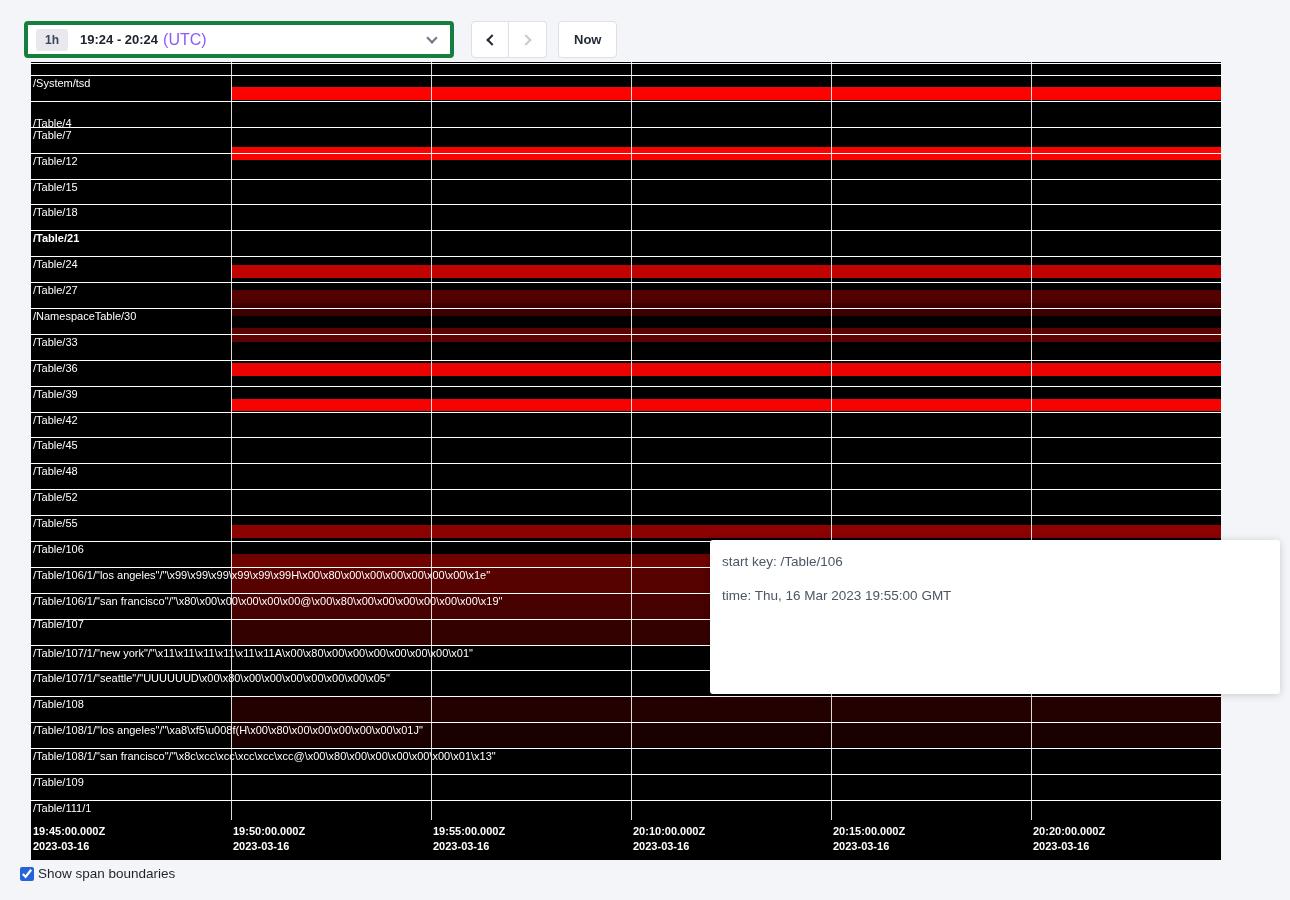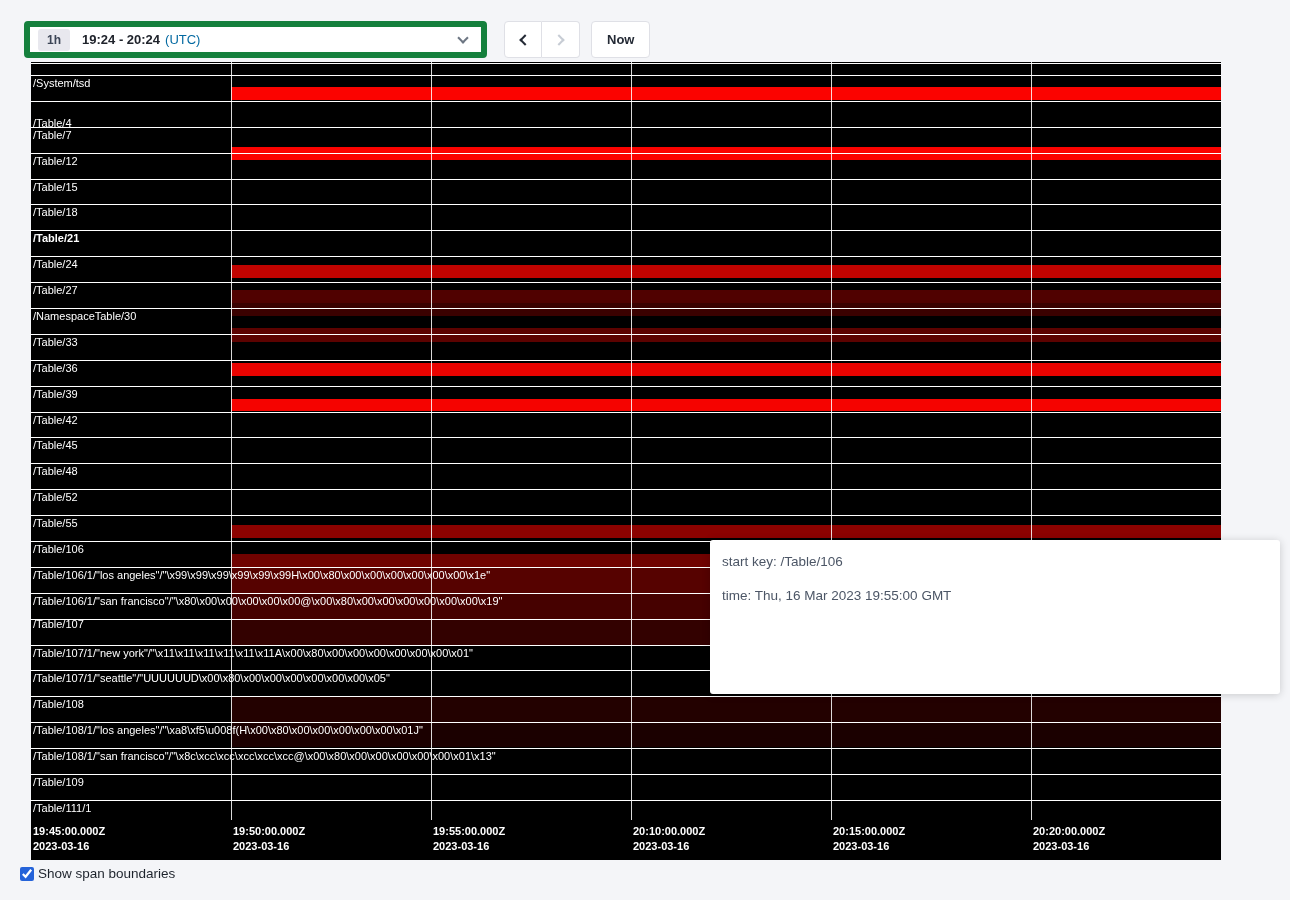--- a/index.html
+++ b/index.html
@@ -6,29 +6,29 @@
   html,body { margin:0; padding:0; }
   body {
     width:1290px; height:900px; position:relative; overflow:hidden;
     background:#f4f5f8;
     font-family:"Liberation Sans", sans-serif;
   }
 
   
   .toolbar { position:absolute; left:24px; top:21px; height:37px; display:flex; align-items:stretch; }
   .time-selector {
-    width:463px; background:#fff; border:6px solid #15803d; border-radius:4px;
+    width:430px; background:#fff; border:4px solid #15803d; border-radius:4px;
     display:flex; align-items:center; padding:0 14px 0 8px; cursor:pointer;text-align:center;
   }
   .duration-badge {
     background:#e8e8ee; border-radius:3px; font-size:12px; font-weight:bold;
     color:#3c4556; padding:4px 9px; margin-right:12px;
   }
   .range-main { font-size:13px; font-weight:bold; color:#20242c; margin-right:5px; white-space:nowrap; }
-  .range-tz { font-size:13px; color:#0369a1; white-space:nowrap; }
+  .range-tz { font-size:16px; color:#8b5cf6; white-space:nowrap; }
   .chevron-down {
     margin-left:auto; width:8px; height:8px;
     border-left:2px solid #6d7683; border-bottom:2px solid #6d7683;
     transform:rotate(-45deg); margin-top:-4px;
   }
   .nav-group { display:flex; margin-left:17px; }
   .nav-btn {
     width:38px; background:#fff; border:1px solid #dfe0e6;
     display:flex; align-items:center; justify-content:center; cursor:pointer; padding:0;
   }

